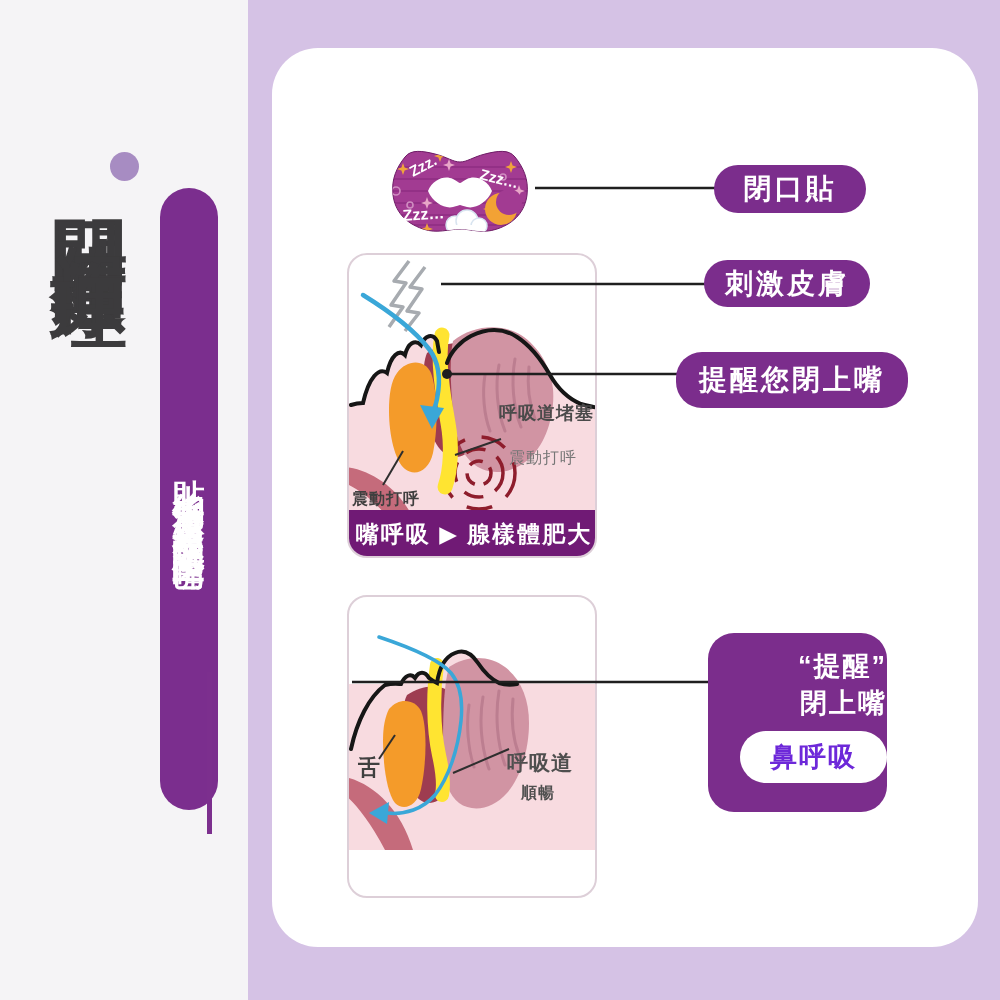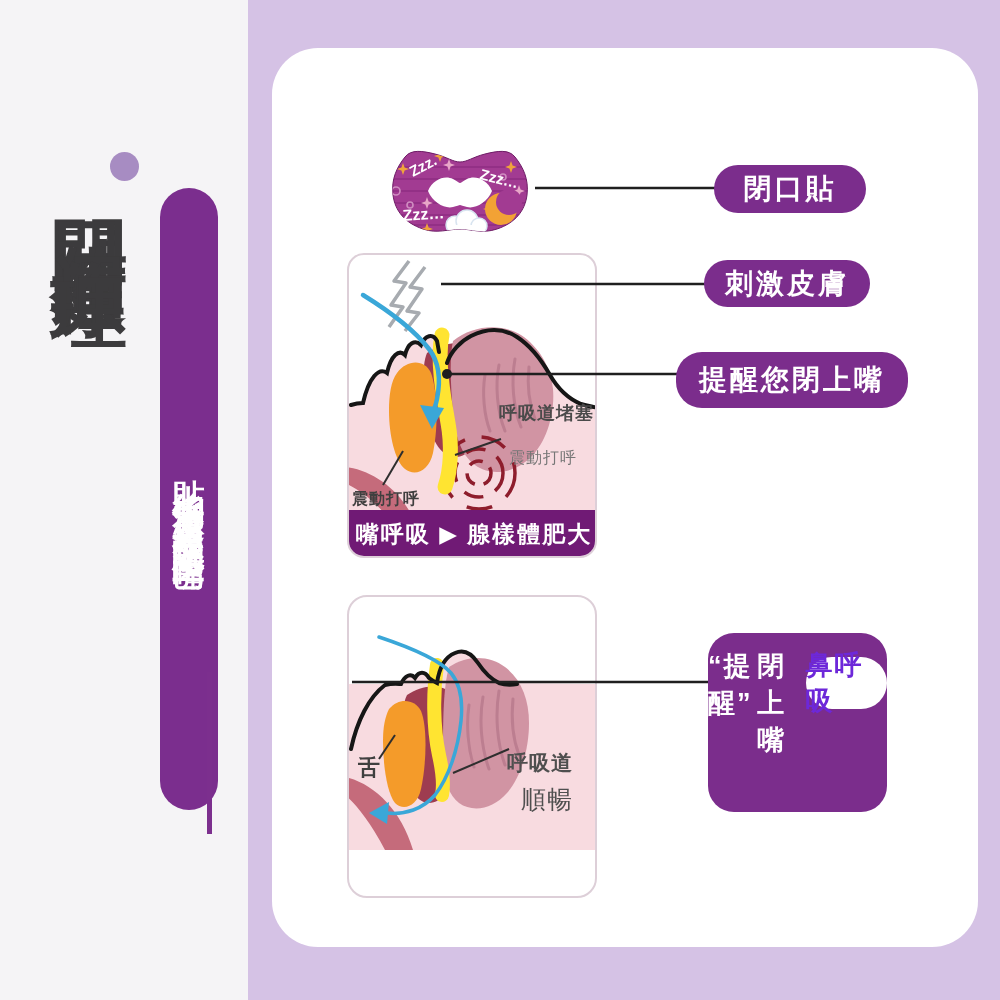--- a/index.html
+++ b/index.html
@@ -14,50 +14,50 @@
   .title-dot { position:absolute; left:110px; top:152px; width:29px; height:29px; border-radius:50%; background:#a78cc2; z-index:1; }
   .vtitle { position:absolute; left:52px; top:160px; width:76px; writing-mode:vertical-rl; text-orientation:upright;
             font-size:76px; font-weight:900; color:#3c3b3d; letter-spacing:8px; line-height:76px; z-index:2; }
   .vbanner { position:absolute; left:160px; top:188px; width:58px; height:622px; background:#7b2e8e; border-radius:30px;
              writing-mode:vertical-rl; text-orientation:upright; color:#ffffff; font-size:32px; font-weight:700;
              letter-spacing:6px; display:flex; align-items:center; justify-content:center; z-index:2; }
   .vline { position:absolute; left:207px; top:672px; width:5px; height:162px; background:#7c2f8e; z-index:2; }
 
   
   .ana-card { position:absolute; width:250px; background:#ffffff; border:2px solid #ddcfd8; border-radius:20px; overflow:hidden; z-index:2; }
-  .card-mouth { left:347px; top:253px; height:305px;border-radius:17px; }
+  .card-mouth { left:347px; top:253px; height:305px; }
   .card-nose  { left:347px; top:595px; height:303px; }
   .ana-svg { position:absolute; left:0; top:0; }
   .caption-bar { position:absolute; left:-2px; bottom:-2px; width:254px; height:48px; background:#701a75;
                  display:flex; align-items:center; justify-content:center; color:#ffffff; font-weight:700;
                  font-size:23px; letter-spacing:2px; }
   .ana-label { position:absolute; white-space:nowrap; }
   .lbl-airway-blocked { left:150px; top:146px; font-size:18px; font-weight:700; color:#4a4a4a; letter-spacing:1px; }
   .lbl-vibration { left:160px; top:166px; font-size:16px; font-weight:400; color:#767676; letter-spacing:1px;margin-top:27px; }
   .lbl-tongue-sinks { left:3px; top:234px; font-size:16px; font-weight:700; color:#3f3f3f; letter-spacing:1px; }
   .lbl-tongue { left:9px; top:156px; font-size:22px; font-weight:700; color:#3f3f3f; }
   .lbl-airway1 { left:158px; top:152px; font-size:21px; font-weight:700; color:#4f4f4f; letter-spacing:1px; }
-  .lbl-airway2 { left:172px; top:186px; font-size:25px; font-weight:400; color:#4f4f4f; letter-spacing:1px; }
+  .lbl-airway2 { left:172px; top:186px; font-size:16px; font-weight:700; color:#4f4f4f; letter-spacing:1px; }
 
   
   .patch-svg { position:absolute; left:383px; top:143px; z-index:2; }
 
   
   .connectors { position:absolute; left:0; top:0; width:1000px; height:1000px; z-index:3; pointer-events:none; }
 
   
   .pill { position:absolute; background:#7b2d8c; border-radius:26px; display:flex; align-items:center; justify-content:center;
           color:#ffffff; font-weight:700; font-size:28px; letter-spacing:3px; z-index:4; }
   .pill-patch  { left:714px; top:165px; width:152px; height:48px; }
   .pill-skin   { left:704px; top:260px; width:166px; height:47px; }
   .pill-remind { left:676px; top:352px; width:232px; height:56px; }
 
   
   .result-box { position:absolute; left:708px; top:633px; width:179px; height:179px; background:#7b2d8c; border-radius:26px;
-                display:flex; align-items:flex-start; padding-top:15px; z-index:4; }
+                display:flex; flex-direction:column; align-items:flex-end; padding-top:15px; z-index:4; }
   .result-line { color:#ffffff; font-weight:700; font-size:27px; letter-spacing:2px; line-height:37px; }
   .result-pill { margin-top:9px; width:147px; height:52px; background:#ffffff; border-radius:27px;
                  display:flex; align-items:center; justify-content:center; color:#6d28d9; font-weight:700; font-size:27px; letter-spacing:2px; }
 </style>
 </head>
 <body>
 
 <div class="stage">
 
   <div class="lavender-panel"></div>

